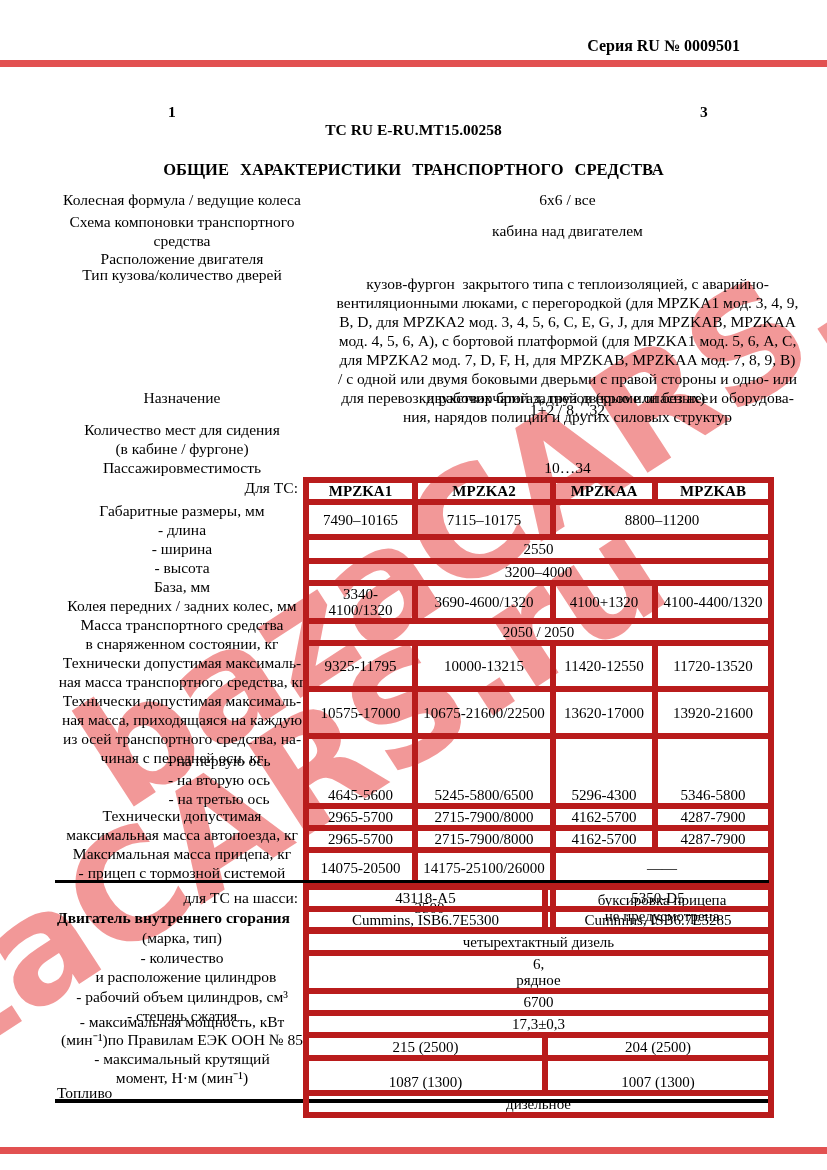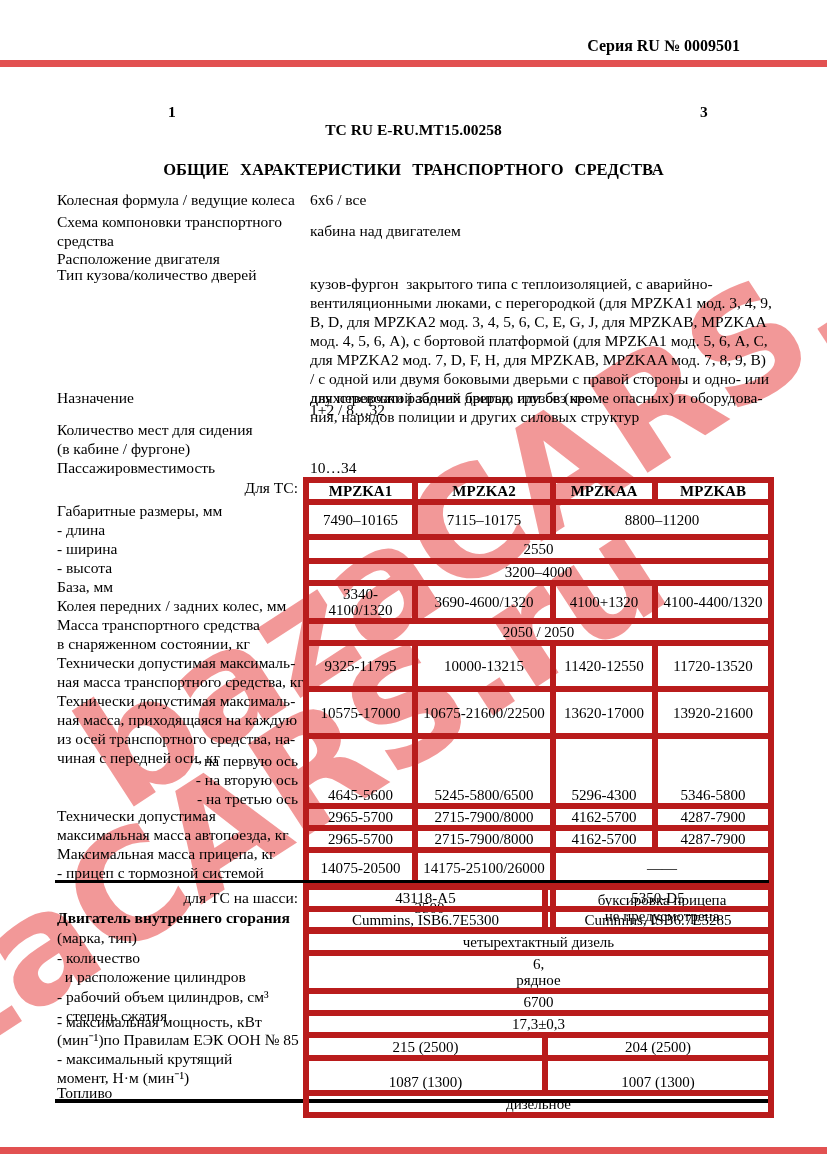--- a/index.html
+++ b/index.html
@@ -6,21 +6,21 @@
   .page{
     position:relative; width:827px; height:1170px; margin:0 auto;
     background:#fff; overflow:hidden;
     font-family:"Liberation Serif", serif; color:#000;
     font-size:15.5px; line-height:19px;
   }
   .abs{position:absolute;}
   .bold{font-weight:bold;}
   .center{text-align:center;}
   .right{text-align:right;}
-  .ml{white-space:pre-wrap;}
+  .ml{white-space:pre-wrap;text-align:center;}
   .lbl{left:57px; width:250px;}
   .val{left:310px; width:515px;}
   .content{position:absolute; inset:0; z-index:2;}
   
   .wmwrap{position:absolute; inset:0; overflow:hidden; z-index:1;}
   .wm{
     position:absolute; white-space:nowrap;
     font-family:"DejaVu Sans", sans-serif; font-weight:bold;
     font-size:150px; letter-spacing:-2px;
     color:rgba(233,84,84,0.60);

